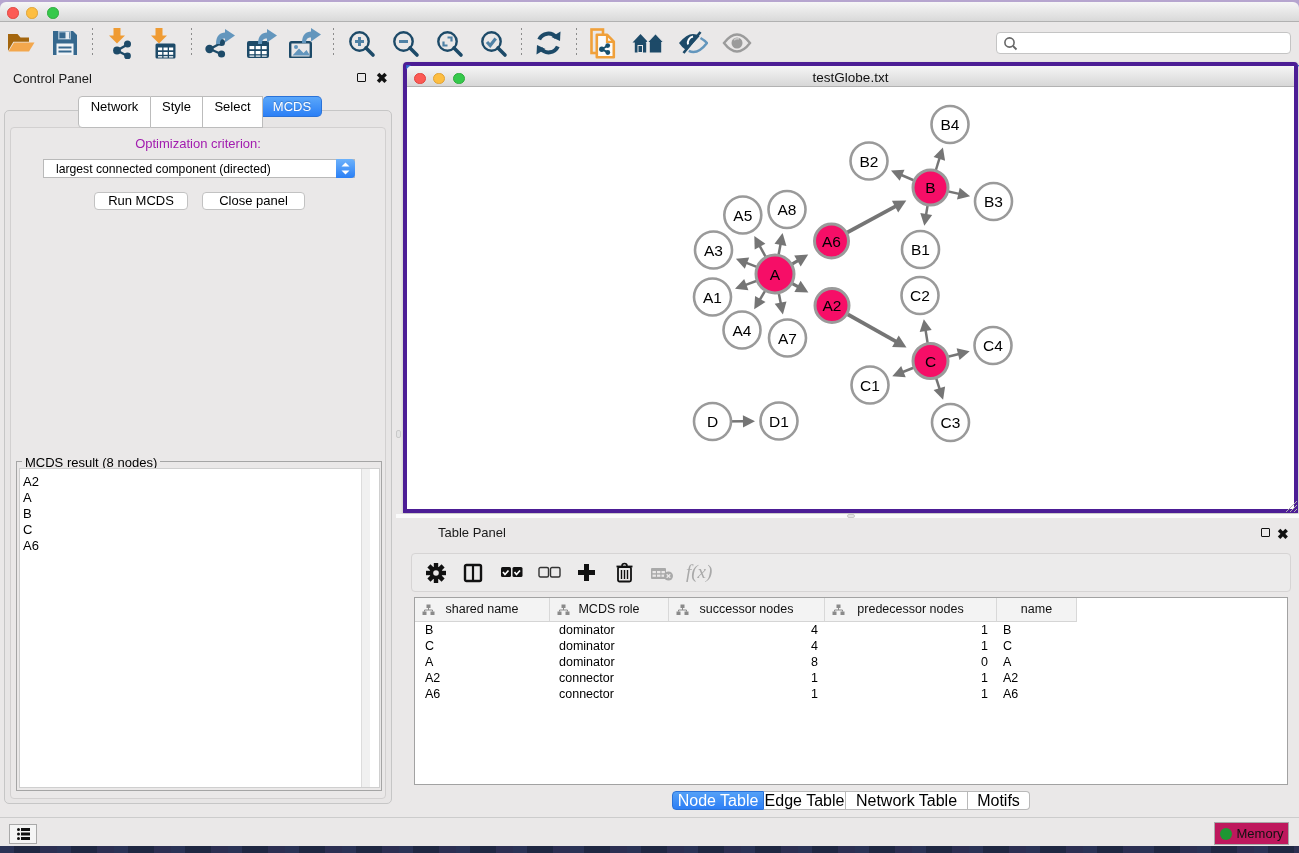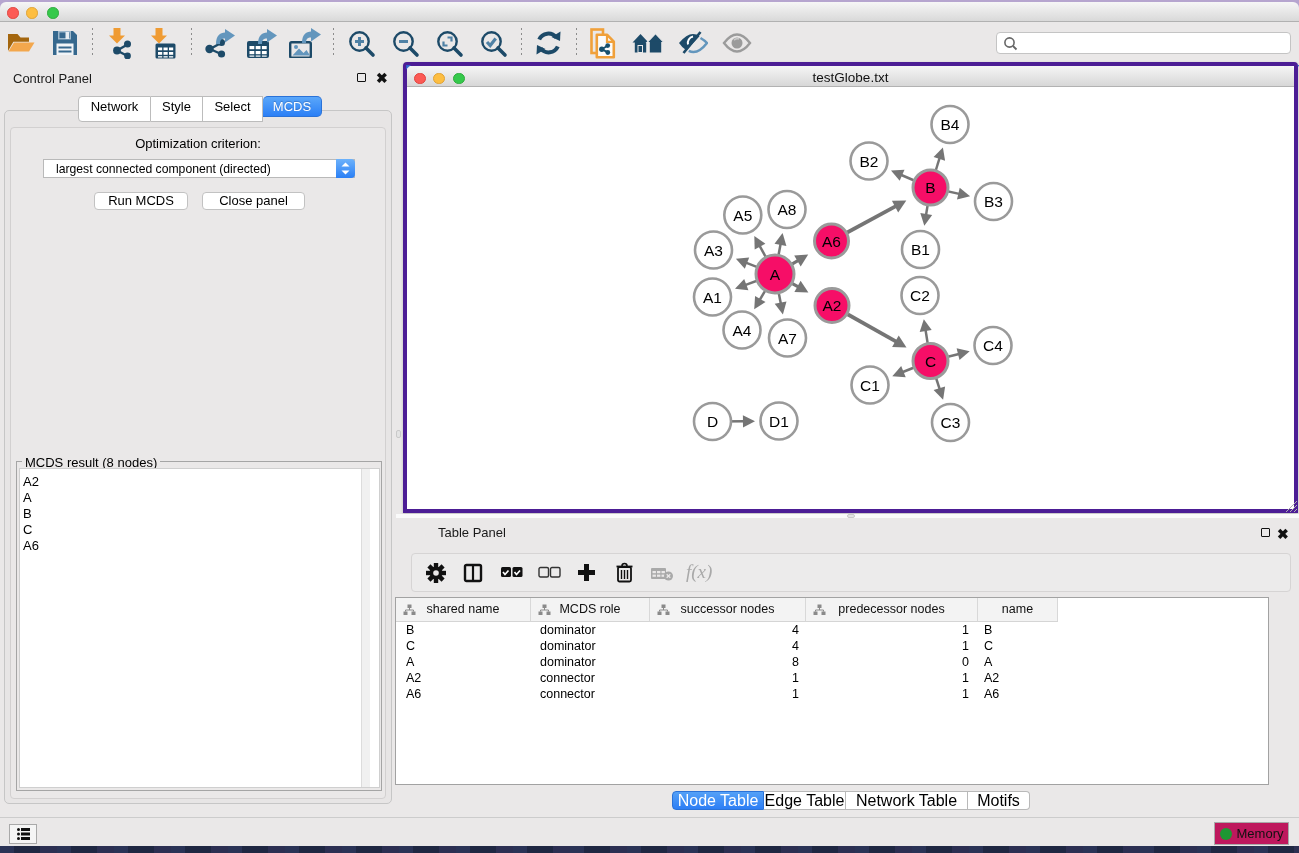--- a/index.html
+++ b/index.html
@@ -15,27 +15,27 @@
 .tl { border-radius:50%; width:11.5px; height:11.5px; top:7px; }
 #title-text { top:6px; left:0; width:1299px; text-align:center; font-size:13.5px; color:#3c3c3c; }
 
 #toolbar { top:22px; left:0; width:1299px; height:42px; background:#eae8e8; }
 .tsep { top:28px; width:1px; height:30px;
   background-image:linear-gradient(#8c8c8c 2px, transparent 2px); background-size:1px 5px; }
 #searchbox { top:32px; left:996px; width:295px; height:22px; background:#fff;
   border:1px solid #c4c4c4; border-radius:4px; }
 
 #cp-title { top:71px; left:13px; font-size:13px; color:#1a1a1a; }
-.tab { top:96px; height:26px; background:#fff; border:1px solid #bcbcbc; border-left:none;
+.tab { top:96px; height:32px; background:#fff; border:1px solid #bcbcbc; border-left:none;
   font-size:13px; color:#000; text-align:center; line-height:19px; }
 #cp-outer { top:110px; left:4px; width:388px; height:694px; border:1px solid #c6c6c6;
   border-radius:5px; background:#e7e5e5; }
 #cp-inner { top:127px; left:10px; width:376px; height:672px; border:1px solid #d2d0d0;
   border-radius:4px; background:#eae8e8; }
-#opt-label { top:136px; left:0; width:396px; text-align:center; font-size:13px; color:#000000; }
+#opt-label { top:136px; left:0; width:396px; text-align:center; font-size:13px; color:#a21caf; }
 #dropdown { top:159px; left:43px; width:312px; height:19px; background:#fff;
   border:1px solid #b9b9b9; border-radius:0; font-size:12.2px; color:#000; }
 #dd-text { position:absolute; left:12px; top:2px; }
 #dd-btn { position:absolute; right:-1px; top:-1px; width:19px; height:19px; border-radius:0 4px 4px 0;
   background:linear-gradient(#6db2fb,#2a7ff5); }
 .btn { top:192px; height:18px; background:#fff; border:1px solid #c2c2c2; border-radius:4px;
   font-size:13px; text-align:center; line-height:16px; color:#000; }
 
 #mcds-box { top:461px; left:16px; width:366px; height:330px; border:1px solid #a5a5a5; }
 #mcds-legend { top:455px; left:22px; background:#eae8e8; padding:0 3px; font-size:13px; color:#000; }
@@ -47,21 +47,21 @@
 #graphwin { top:62px; left:403px; width:895px; height:451px; background:#fff;
   border:4px solid #4c1d95; border-radius:4px 4px 0 0; box-shadow:0 1px 3px rgba(0,0,0,0.2); }
 #gw-titlebar { position:absolute; top:0; left:0; right:0; height:21px;
   background:linear-gradient(#f5f5f5,#d7d7d7); border-bottom:1px solid #b2b2b2; border-radius:4px 4px 0 0; }
 #gw-title { position:absolute; top:4px; left:0; right:0; text-align:center; font-size:13.5px; color:#111; }
 #graphsvg { position:absolute; top:22px; left:0; }
 
 #tp-title { top:525px; left:418px; font-size:13px; color:#1a1a1a;margin-left:20px; }
 #tp-toolbar { top:553px; left:411px; width:880px; height:39px; background:#ecebeb;
   border:1px solid #d6d4d4; border-radius:4px; }
-#tp-table { top:597px; left:395px; width:874px; height:188px; background:#fff; border:1px solid #a2a2a2; }
+#tp-table { top:597px; left:414px; width:874px; height:188px; background:#fff; border:1px solid #a2a2a2; }
 .th { position:absolute; top:0; height:24px; background:#f3f3f3; border-right:1px solid #d8d8d8; border-bottom:1px solid #d5d5d5;
   font-size:12.5px; color:#111; text-align:center; line-height:23px; }
 .td { position:absolute; font-size:12.5px; color:#000; height:16px; line-height:16px; }
 .tabb { top:791px; height:19px; background:#fff; border:1px solid #b9b9b9; border-left:none;
   font-size:16px; text-align:center; line-height:18px; color:#000; }
 
 #statusbar { top:817px; left:0; width:1299px; height:28.5px; background:#eae8e8; border-top:1px solid #cccccc; }
 #memory { top:822px; left:1214px; width:75px; height:23px; background:#be185d; border:1px solid #a9a9a9;
   font-size:13px; line-height:21px; color:#111; text-align:center; }
 #deskbottom { top:845.5px; left:0; width:1299px; height:7.5px; background:#242c4a;

